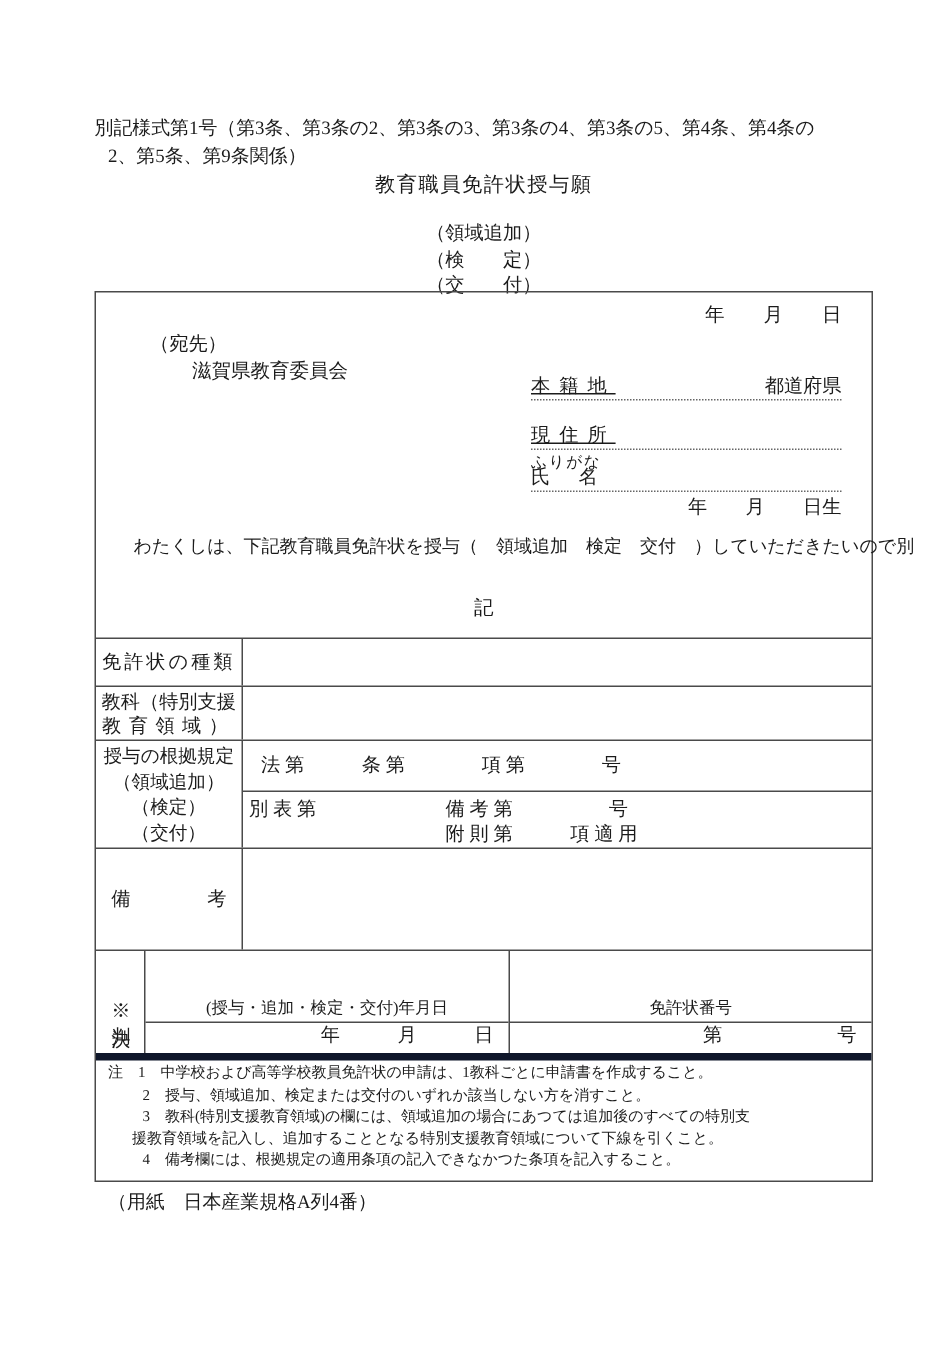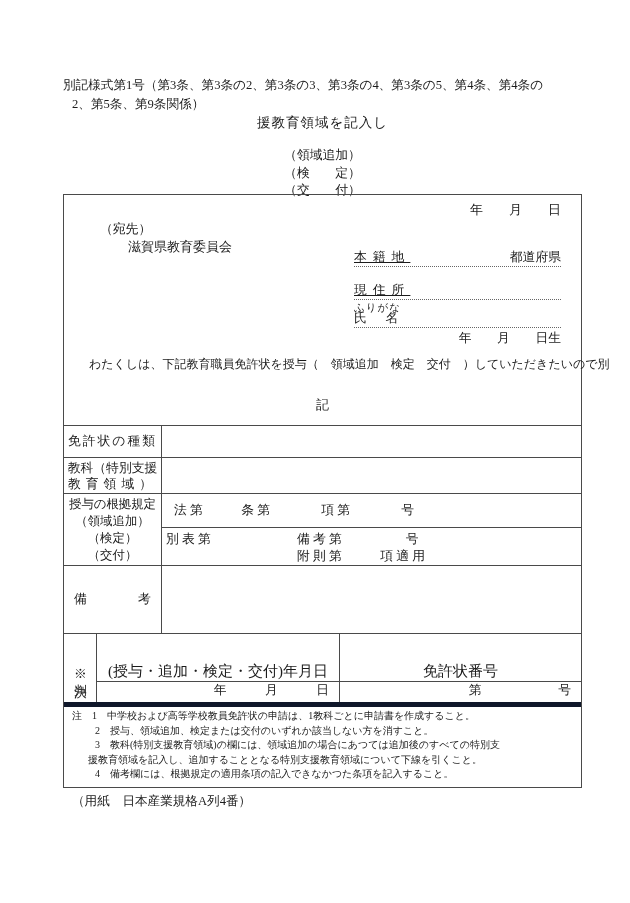--- a/index.html
+++ b/index.html
@@ -56,38 +56,38 @@
   .basis-col2{margin-left:0;}
   .appendix-left{width:131px;flex-shrink:0;}
   
   .dec-lbl{width:33px;border-right:1px solid #4a4a4a;box-sizing:border-box;
            display:flex;align-items:center;justify-content:center;flex-shrink:0;}
   .vert{writing-mode:vertical-rl;letter-spacing:2px;font-size:12.8px;}
   .dec-col{display:flex;flex-direction:column;box-sizing:border-box;}
   .dec-colA{width:243px;border-right:1px solid #4a4a4a;flex-shrink:0;}
   .dec-colB{flex:1;}
   .dec-head{height:25px;border-bottom:1px solid #4a4a4a;box-sizing:border-box;
-            display:flex;align-items:center;justify-content:center;font-size:15px;margin-top:28px;}
+            display:flex;align-items:center;justify-content:center;font-size:11px;margin-top:28px;}
   .dec-body{flex:1;display:flex;align-items:flex-end;justify-content:flex-end;
             padding:0 10px 3px 0;box-sizing:border-box;}
   
   .notes{height:88px;box-sizing:border-box;border-top:5px solid #0f172a;
          padding-top:2px;font-size:10px;line-height:14.5px;}
   .note-line{white-space:pre;padding-left:31px;}
   .nl-0{padding-left:8px;}
   .nl-3{padding-left:24px;}
   
   .paper-spec{left:72px;top:793px;font-size:12.6px;}
 </style>
 </head>
 <body>
 
 <div class="abs ref-line1 nowrap">別記様式第1号（第3条、第3条の2、第3条の3、第3条の4、第3条の5、第4条、第4条の</div>
 <div class="abs ref-line2 nowrap">2、第5条、第9条関係）</div>
-<div class="abs doc-title">援教育領域を記入し</div>
+<div class="abs doc-title">教育職員免許状授与願</div>
 <div class="abs type-lines">
   <div>（領域追加）</div>
   <div>（検　　定）</div>
   <div>（交　　付）</div>
 </div>
 
 <div class="abs appbox">
 
   <div class="abs date-line nowrap">年　　月　　日</div>
   <div class="abs addressee-label">（宛先）</div>

